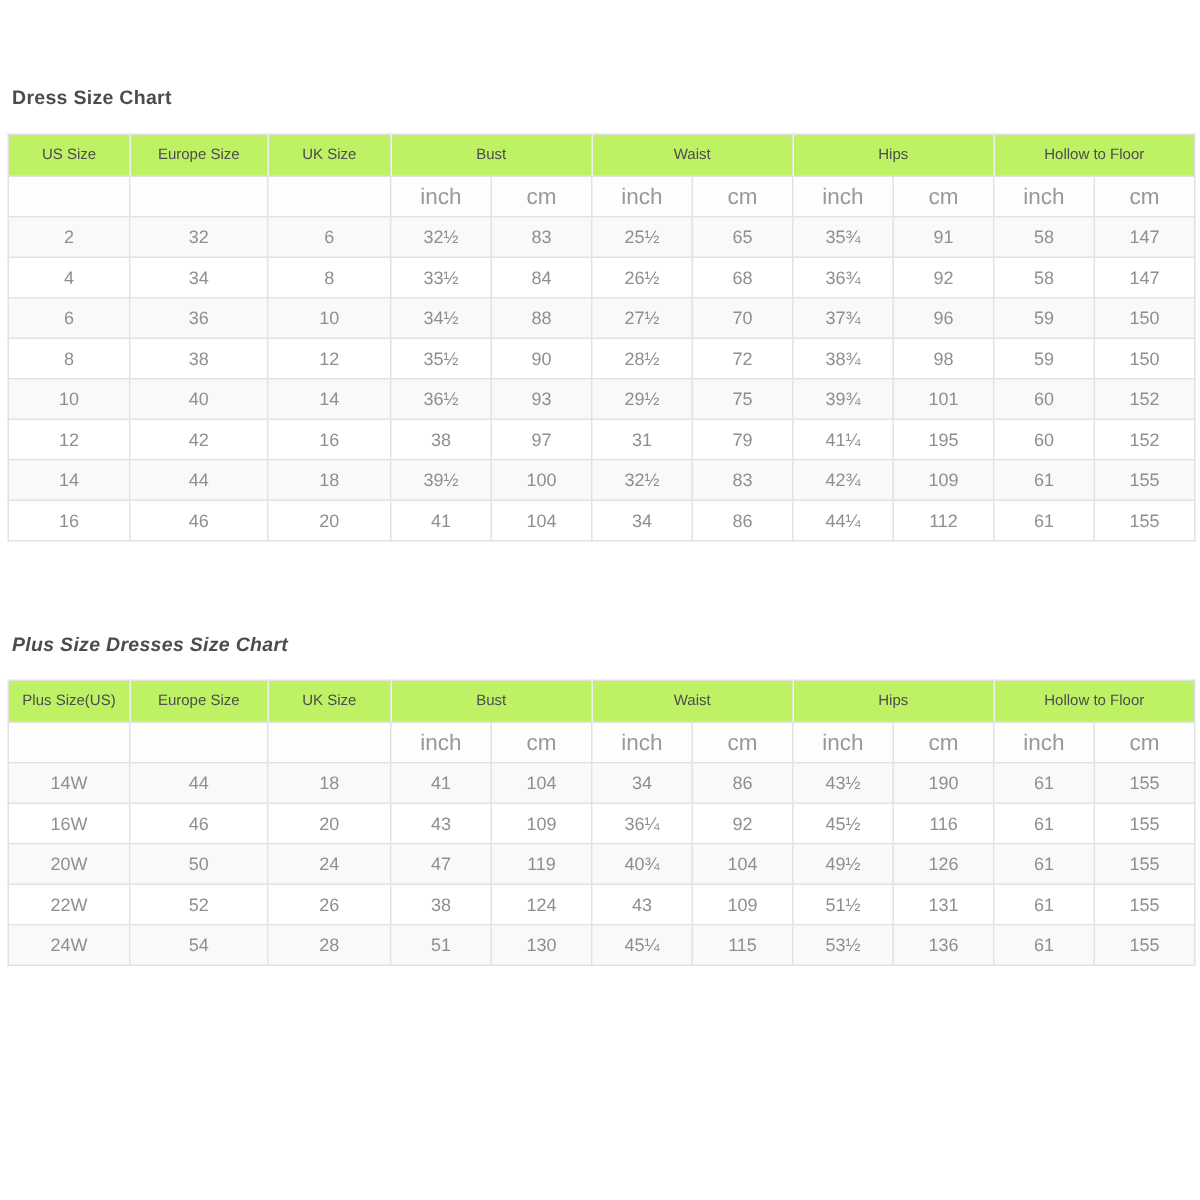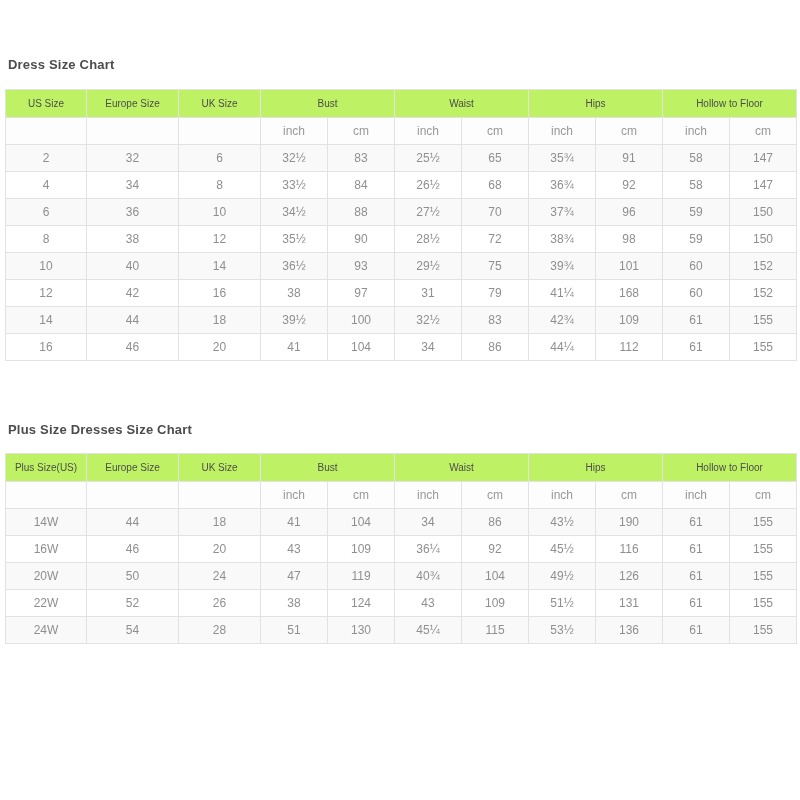--- a/index.html
+++ b/index.html
@@ -14,21 +14,21 @@
     background: #ffffff;
     overflow: hidden;
   }
   .section-title {
     font-size: 13px;
     font-weight: 700;
     color: #4c4c4c;
     letter-spacing: 0.2px;
   }
   .title-1 { margin: 57px 0 17px 8px; }
-  .title-2 { margin: 61px 0 16px 8px; }
+  .title-2 { margin: 61px 0 16px 8px; font-style: italic; }
 
   table.size-table {
     border-collapse: collapse;
     table-layout: fixed;
     width: 792px;
     margin-left: 5px;
   }
   table.size-table th,
   table.size-table td {
     border: 1px solid #e2e2e2;
@@ -42,21 +42,21 @@
   table.size-table thead tr.group-row th {
     height: 28px;
     background: #bef264;
     color: #4d4d4d;
     font-size: 10px;
   }
   table.size-table thead tr.unit-row th {
     height: 27px;
     background: #fdfdfd;
     color: #999999;
-    font-size: 12px;
+    font-size: 15px;
   }
   table.size-table tbody td {
     height: 27px;
     background: #ffffff;
     color: #8f8f8f;
     font-size: 12px;
   }
   table.size-table tbody tr:nth-child(odd) td {
     background: #f9f9f9;
   }
@@ -177,21 +177,21 @@
         </tr>
         <tr>
           <td>12</td>
           <td>42</td>
           <td>16</td>
           <td>38</td>
           <td>97</td>
           <td>31</td>
           <td>79</td>
           <td>41¼</td>
-          <td>168</td>
+          <td>195</td>
           <td>60</td>
           <td>152</td>
         </tr>
         <tr>
           <td>14</td>
           <td>44</td>
           <td>18</td>
           <td>39½</td>
           <td>100</td>
           <td>32½</td>

